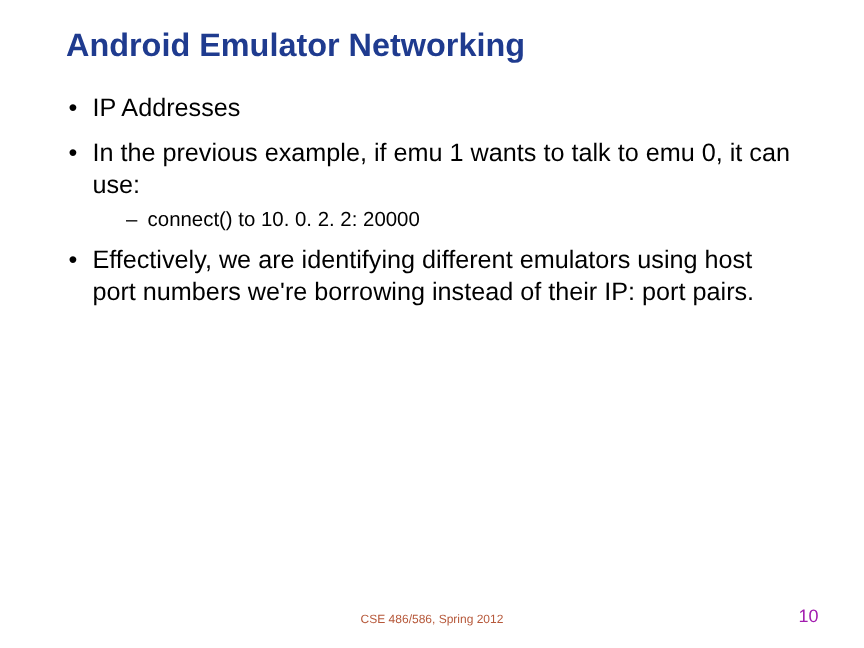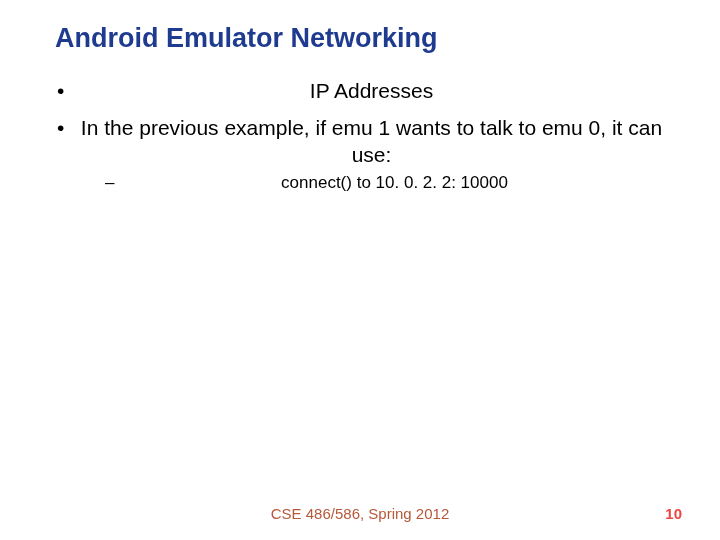--- a/index.html
+++ b/index.html
@@ -31,21 +31,20 @@
     margin: 0;
     padding: 0;
   }
   ul.lvl1 > li {
     font-size: 21px;
     color: #000000;
     margin: 0 0 6px 0;
     padding-left: 22px;
     position: relative;
     line-height: 1.28;
-    text-align: center;
   }
   ul.lvl1 > li::before {
     content: "•";
     position: absolute;
     left: 2px;
     top: 0;
     font-size: 21px;
   }
   ul.lvl2 {
     list-style: none;
@@ -68,53 +67,56 @@
   }
   .u {
     text-decoration: underline;
   }
   .footer {
     position: absolute;
     bottom: 18px;
     left: 0;
     width: 720px;
     text-align: center;
-    font-size: 15px;
+    font-size: 10px;
     color: #b6583a;
   }
   .pagenum {
     position: absolute;
     bottom: 18px;
     right: 34px;
     font-size: 15px;
-    font-weight: bold;
-    color: #ef4444;
+    font-weight: normal;
+    color: #a21caf;
   }
 </style>
 </head>
 <body>
 
 <div class="slide">
   <h1 class="title">Android Emulator Networking</h1>
 
   <ul class="lvl1">
 
     <li>
       <span>IP Addresses</span>
       <ul class="lvl2">
       </ul>
     </li>
 
     <li>
       <span>In the previous example, if emu 1 wants to talk to emu 0, it can use:</span>
       <ul class="lvl2">
         <li>
-          <span>connect() to 10. 0. 2. 2: 10000</span>
+          <span>connect() to 10. 0. 2. 2: 20000</span>
         </li>
       </ul>
     </li>
 
+    <li>
+      <span>Effectively, we are identifying different emulators using host port numbers we're borrowing instead of their IP: port pairs.</span>
+    </li>
 
   </ul>
 
   <div class="footer">CSE 486/586, Spring 2012</div>
   <div class="pagenum">10</div>
 </div>
 
 </body></html>

